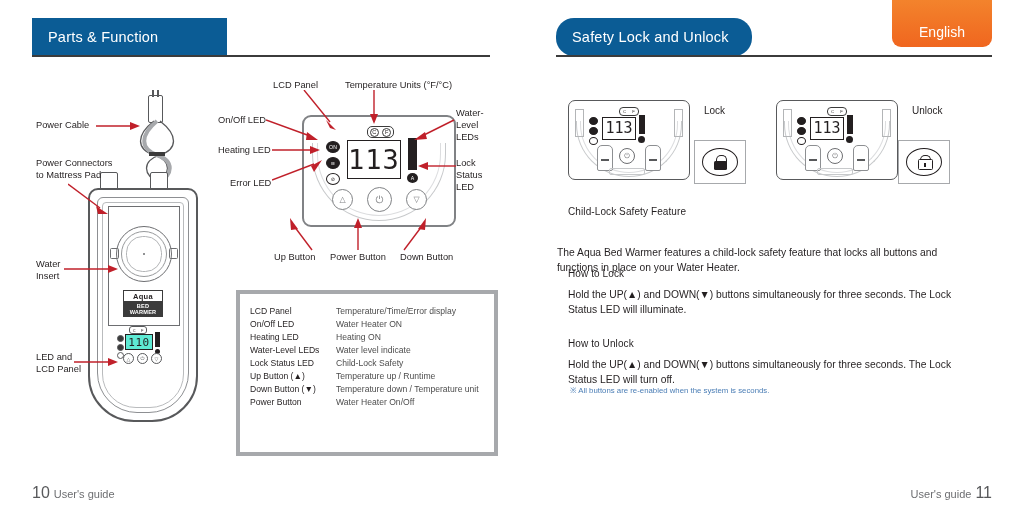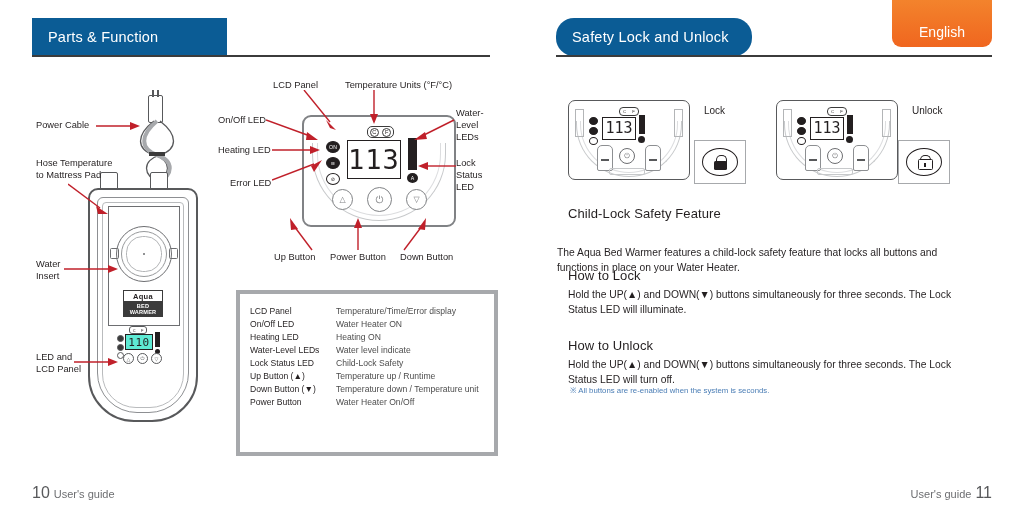--- a/index.html
+++ b/index.html
@@ -133,21 +133,21 @@
   .padlock{width:13px;height:15px;position:relative;}
   .padlock .shackle{position:absolute;left:50%;top:0;margin-left:-4.5px;width:9px;height:8px;
       border:1.8px solid #231f20;border-bottom:none;border-radius:5px 5px 0 0;}
   .padlock .body{position:absolute;left:0;bottom:0;width:13px;height:9px;border-radius:1.5px;}
   .padlock.filled .body{background:#231f20;}
   .padlock.open .body{border:1.6px solid #231f20;background:#fff;}
   .padlock.open .keyhole{position:absolute;left:50%;bottom:2px;margin-left:-1px;width:2px;height:4px;background:#231f20;}
   .sp-label{position:absolute;font-size:10px;color:#231f20;}
 
   
-  .h2{position:absolute;font-size:13px;color:#231f20;letter-spacing:.1px;}
+  .h2{position:absolute;font-size:10px;color:#231f20;letter-spacing:.1px;}
   .body{position:absolute;font-size:10.3px;line-height:1.42;color:#231f20;}
   .note{position:absolute;font-size:7.8px;color:#4a7db5;line-height:1.3;}
 
   
   .footer{position:absolute;bottom:22px;font-size:11px;color:#6d6e71;display:flex;align-items:baseline;gap:4px;}
   .footer .num{font-size:16px;color:#58595b;}
   .footer-left{left:32px;}
   .footer-right{right:32px;}
 </style>
 </head>
@@ -219,21 +219,21 @@
       </div>
     </div>
   </div>
 
   <div class="callout" style="left:36px;top:120px;">Power Cable</div>
   <svg style="position:absolute;left:96px;top:118px;" width="46" height="16">
     <line x1="0" y1="8" x2="36" y2="8" stroke="#c0202a" stroke-width="1.4"></line>
     <polygon points="44,8 34,4 34,12" fill="#c0202a"></polygon>
   </svg>
 
-  <div class="callout" style="left:36px;top:158px;">Hose Temperature
+  <div class="callout" style="left:36px;top:158px;">Power Connectors
 to Mattress Pad</div>
   <svg style="position:absolute;left:68px;top:182px;" width="48" height="36">
     <line x1="0" y1="2" x2="32" y2="26" stroke="#c0202a" stroke-width="1.4"></line>
     <polygon points="40,32 28,24 30,32" fill="#c0202a"></polygon>
   </svg>
 
   <div class="callout" style="left:36px;top:259px;">Water
 Insert</div>
   <svg style="position:absolute;left:64px;top:263px;" width="56" height="12">
     <line x1="0" y1="6" x2="46" y2="6" stroke="#c0202a" stroke-width="1.4"></line>

